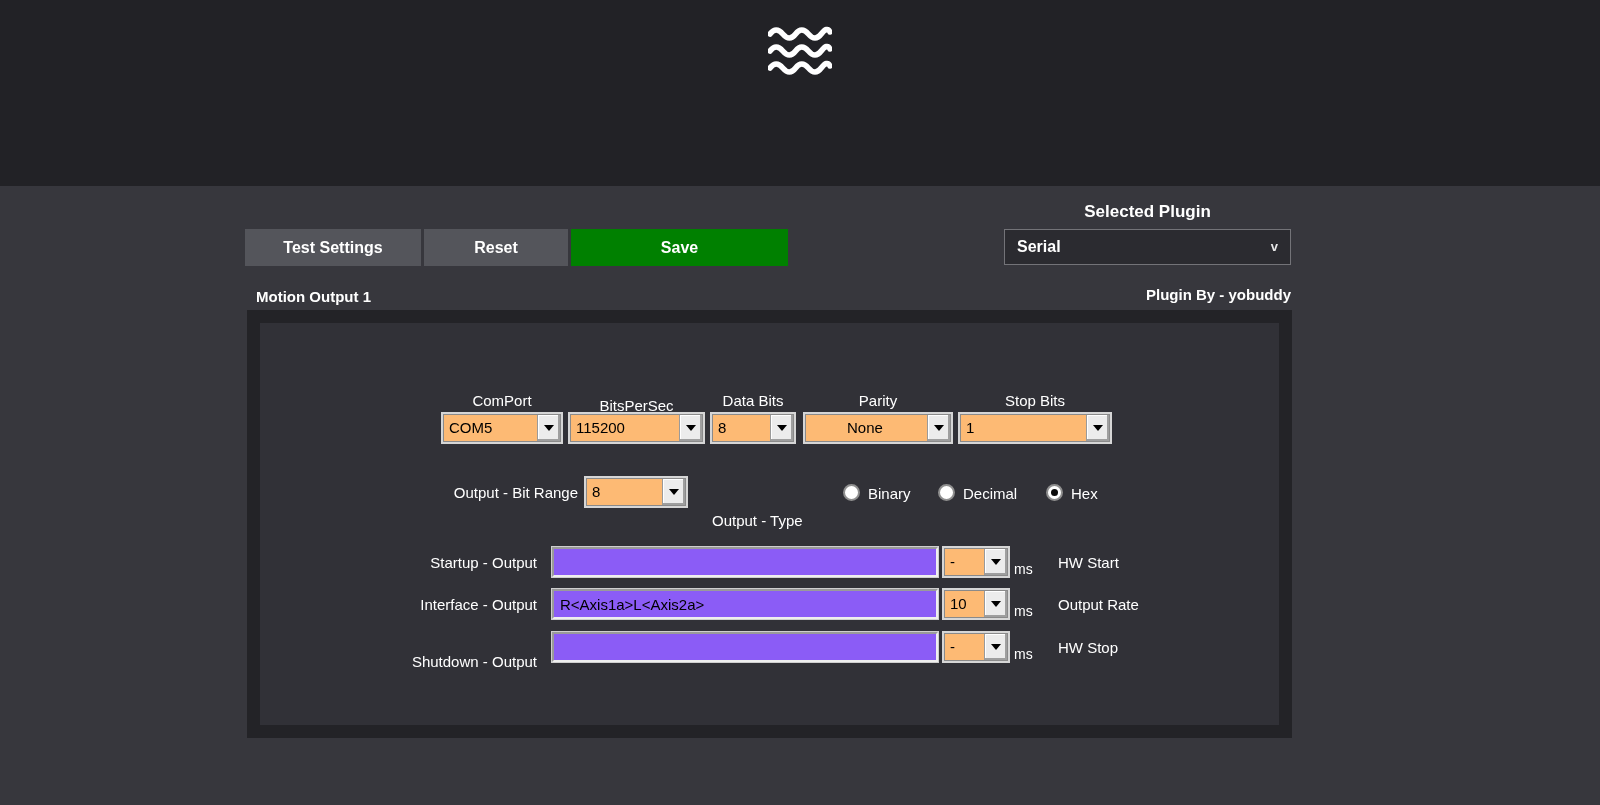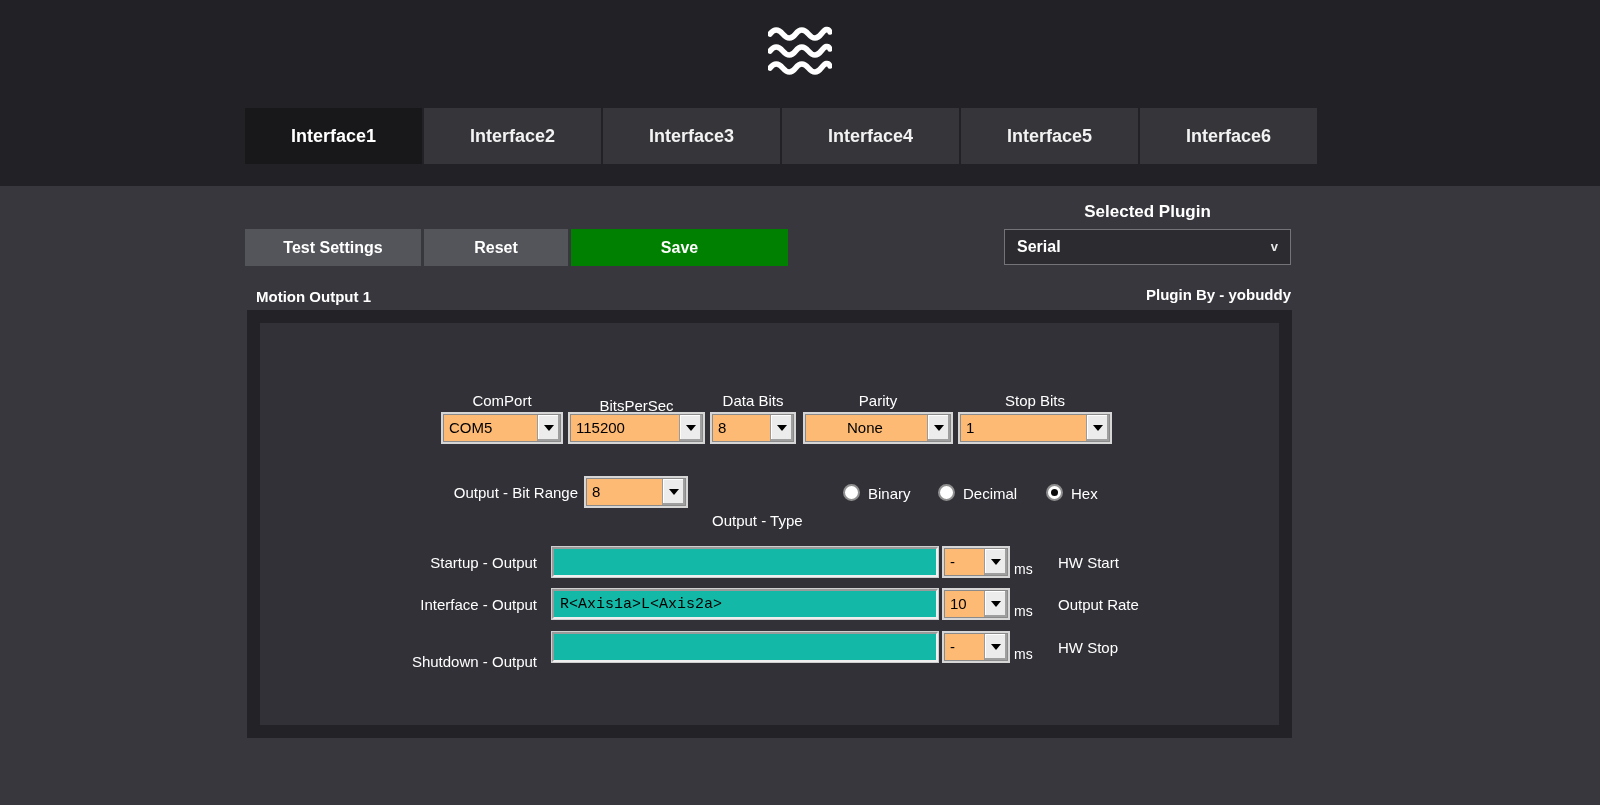--- a/index.html
+++ b/index.html
@@ -45,22 +45,22 @@
   .combo { position:absolute; height:28px; background:#fdba74; border:1px solid #8a8a8a;
            box-shadow:0 0 0 2px #d6d6d6; display:flex; align-items:stretch; cursor:pointer; }
   .combo .cval { flex:1; font-size:15px; color:#000; padding:4px 5px 0 5px;
                  white-space:nowrap; overflow:hidden; }
   .combo .cbtn { width:23px; background:#ececec; border-left:1px solid #9a9a9a;
                  box-shadow:inset -2px -2px 0 #9f9f9f, inset 1px 1px 0 #ffffff;
                  display:flex; align-items:center; justify-content:center; }
   .combo .arrow { width:0; height:0; border-left:5px solid transparent;
                   border-right:5px solid transparent; border-top:6px solid #000; }
   
-  .tinput { position:absolute; height:30px; background:#14b8a6; color:#000; font-size:15px;
-            font-family:Liberation Mono, monospace; padding:4px 6px;
+  .tinput { position:absolute; height:30px; background:#8b5cf6; color:#000; font-size:15px;
+            font-family:Liberation Sans, sans-serif; padding:4px 6px;
             border:2px solid; border-color:#9a9a9a #efefef #efefef #9a9a9a;
             box-shadow:0 0 0 1px #cfcfcf; outline:none; }
   
   .radio { position:absolute; width:17px; height:17px; border-radius:50%;
            background:#fff; border:2px solid #8f8f8f; cursor:pointer; }
   .radio.checked::after { content:''; position:absolute; left:3px; top:3px; right:3px; bottom:3px;
                           background:#0a0a0a; border-radius:50%; }
 </style>
 </head>
 <body>
@@ -69,28 +69,20 @@
 
   <div class="header">
     <div class="logo">
       <span>
         <svg width="64" height="52" viewBox="0 0 64 52" fill="none">
           <path d="M2 9 Q8 1 14.8 9 T27.6 9 T40.4 9 T53.2 9 T62 7" stroke="#fff" stroke-width="5.5" stroke-linecap="round" fill="none"></path>
           <path d="M2 26 Q8 18 14.8 26 T27.6 26 T40.4 26 T53.2 26 T62 24" stroke="#fff" stroke-width="5.5" stroke-linecap="round" fill="none"></path>
           <path d="M2 43 Q8 35 14.8 43 T27.6 43 T40.4 43 T53.2 43 T62 41" stroke="#fff" stroke-width="5.5" stroke-linecap="round" fill="none"></path>
         </svg>
       </span>
-    </div>
-    <div class="tabbar">
-      <div class="tab active">Interface1</div>
-      <div class="tab">Interface2</div>
-      <div class="tab">Interface3</div>
-      <div class="tab">Interface4</div>
-      <div class="tab">Interface5</div>
-      <div class="tab">Interface6</div>
     </div>
   </div>
 
   <div class="btn btn-test">Test Settings</div>
   <div class="btn btn-reset">Reset</div>
   <div class="btn btn-save" style="background: rgb(0, 128, 0);">Save</div>
 
   <div class="plugin-label">Selected Plugin</div>
   <div class="plugin-select">
     <span>Serial</span>

